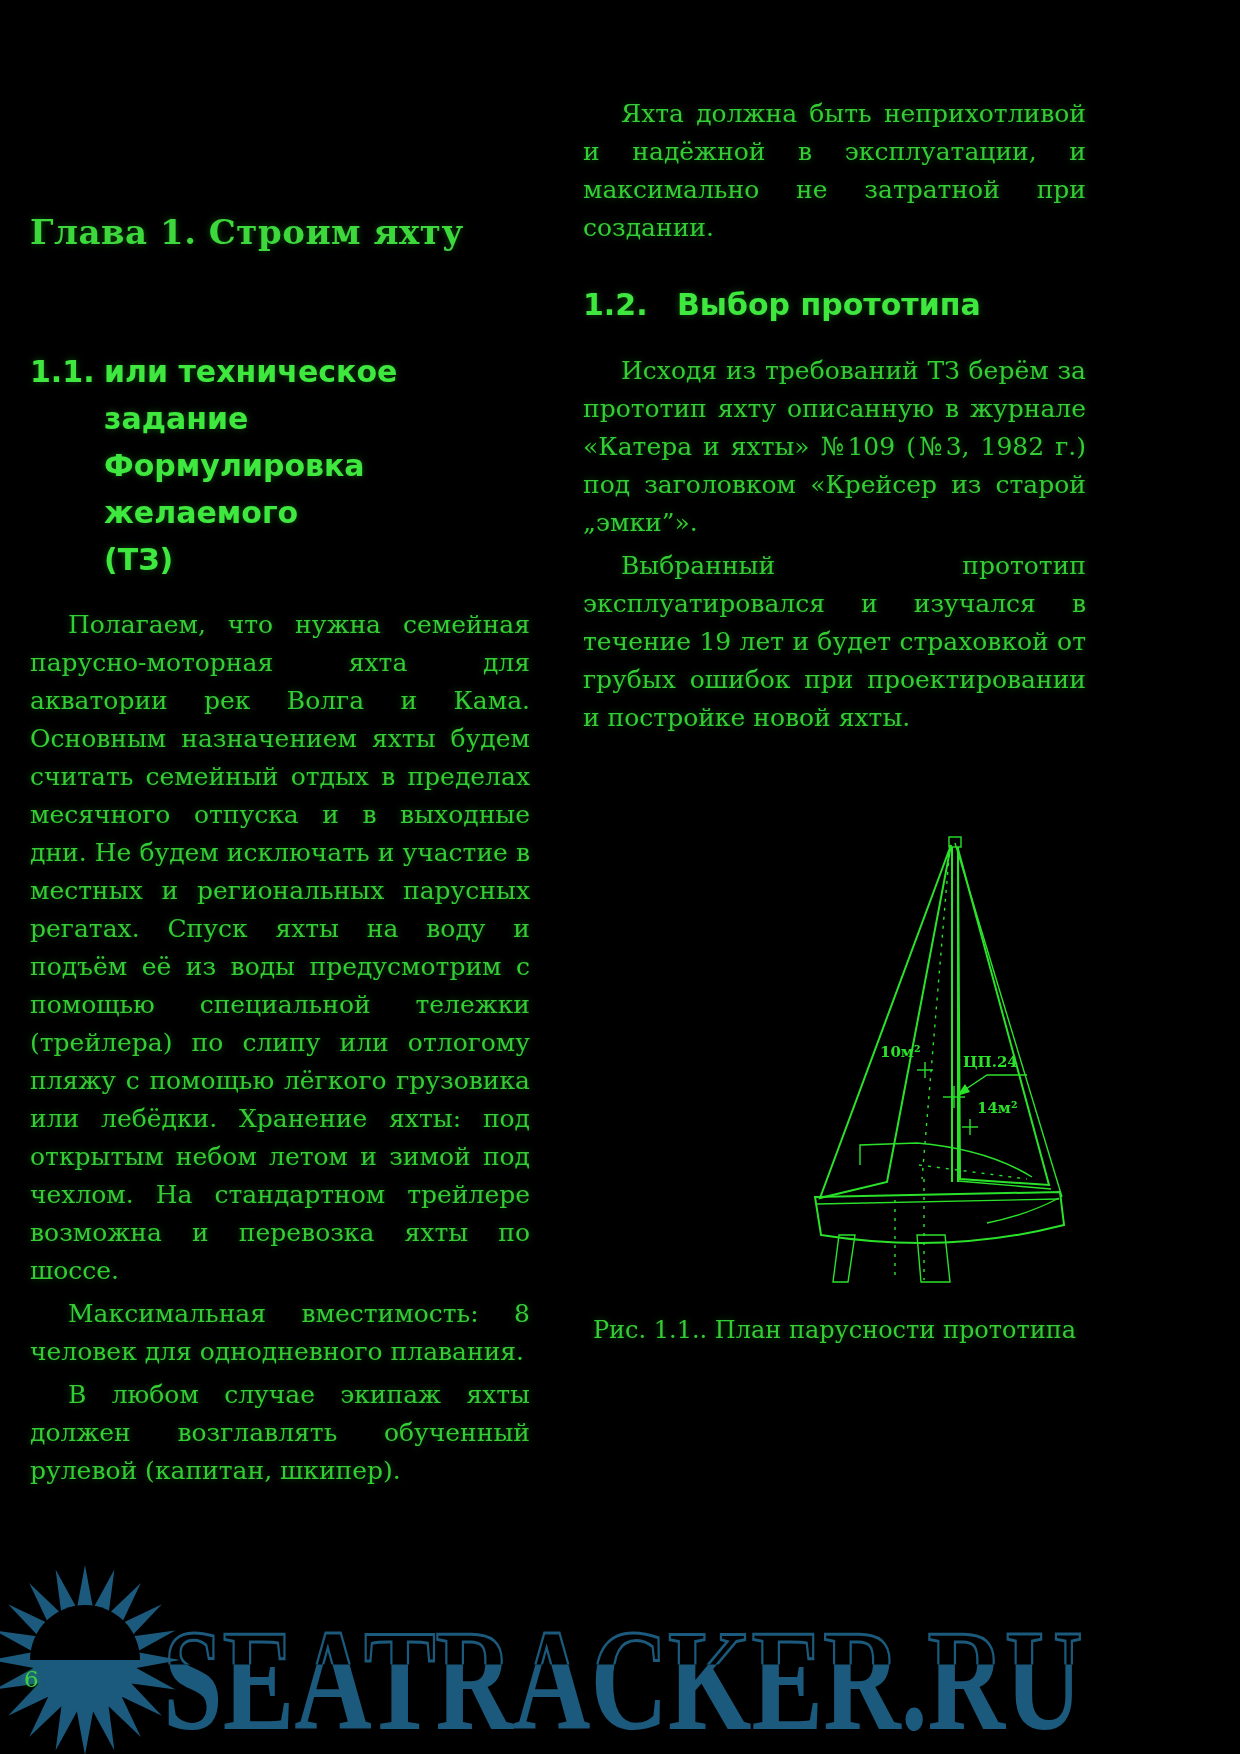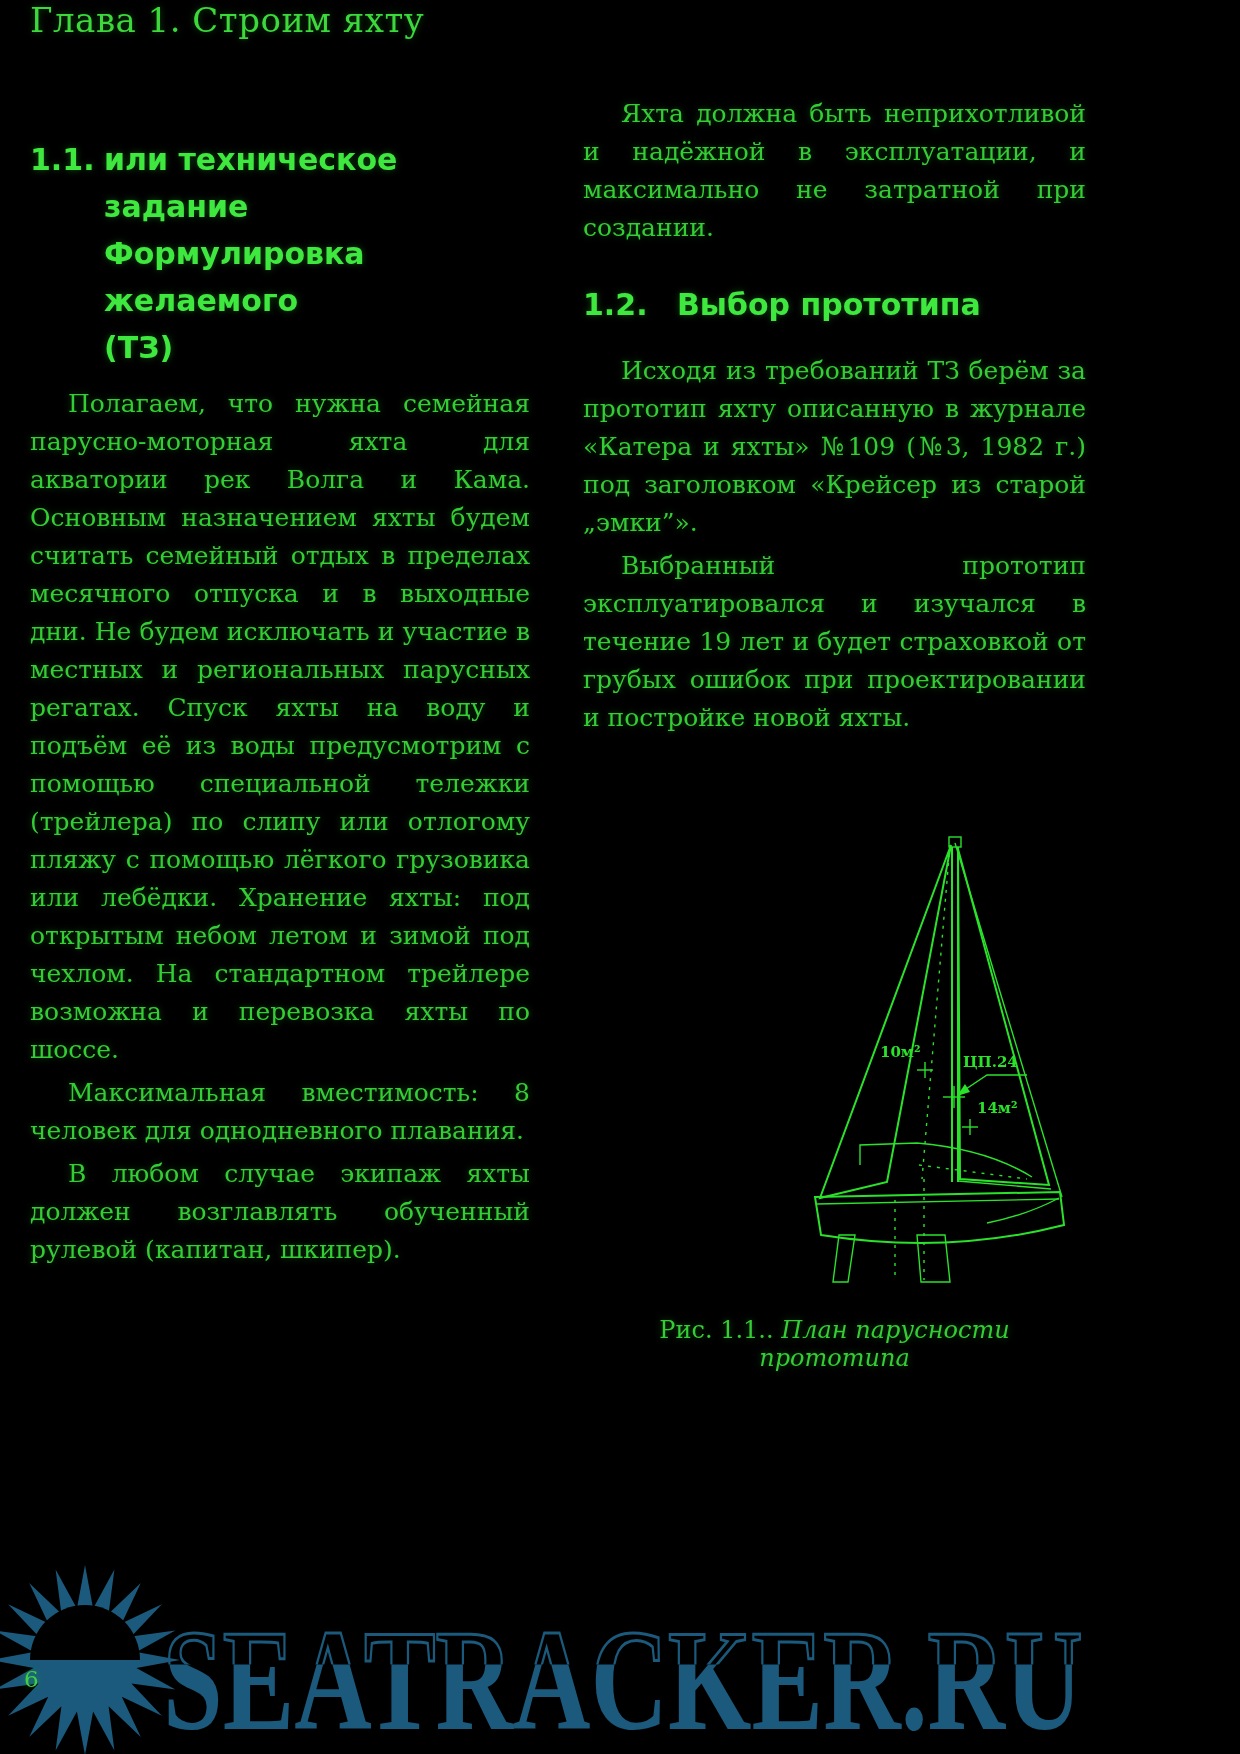--- a/index.html
+++ b/index.html
@@ -4,33 +4,33 @@
 <style>
   html,body{margin:0;padding:0;background:#000;}
   .page{position:relative;width:1240px;height:1754px;background:#000;overflow:hidden;
         font-family:"DejaVu Serif","Liberation Serif",serif;}
   .glow{text-shadow:0 0 7px rgba(50,220,50,.35);}
   .col{position:absolute;top:0;}
   .col-left{left:30px;width:500px;}
   .col-right{left:583px;width:503px;}
   p.body{margin:0 0 5px 0;color:#35cd35;font-size:25px;line-height:38px;
          text-align:justify;text-indent:38px;}
-  h1.chapter{margin:0;color:#3cd83c;font-size:34px;line-height:40px;
-             font-weight:normal;letter-spacing:.5px;}
-  .sec{display:flex;margin-top:96px;margin-bottom:14px;
+  h1.chapter{margin:0;padding-top:212px;color:#3cd83c;font-size:34px;line-height:40px;
+             font-weight:bold;letter-spacing:.5px;}
+  .sec{display:flex;margin-top:96px;margin-bottom:23px;
        font-family:"DejaVu Sans","Liberation Sans",sans-serif;
        color:#3fe83f;font-weight:bold;font-size:30px;line-height:47px;}
   .sec .num{width:74px;flex:0 0 auto;}
   .sec .ttl span{display:block;}
   .sec2{margin-top:34px;margin-bottom:24px;gap:20px;}
   .intro-pad{padding-top:95px;}
   .figure{margin-top:8px;}
   .figure svg{display:block;margin-left:104px;}
   .caption{margin-top:26px;text-align:center;color:#35cd35;font-size:24px;}
-  .caption .cap-text{font-style:italic;}
+  .caption .cap-text{}
   
   .wm-layer{position:absolute;left:163px;top:1592px;width:1100px;height:150px;
             font-family:"Liberation Serif","DejaVu Serif",serif;font-weight:bold;
             font-size:122px;line-height:150px;white-space:nowrap;
             transform:scale(.88,1.18);transform-origin:left top;z-index:1;}
   .wm-top{color:transparent;-webkit-text-stroke:2.5px #1b5a7c;clip-path:inset(0 0 59% 0);}
   .wm-bottom{color:#1b5a7c;clip-path:inset(41% 0 0 0);}
   .sun{position:absolute;left:-15px;top:1560px;width:200px;height:200px;z-index:1;}
   .pageno{position:absolute;left:24px;top:1666px;color:#40d040;font-size:23px;z-index:3;}
   

